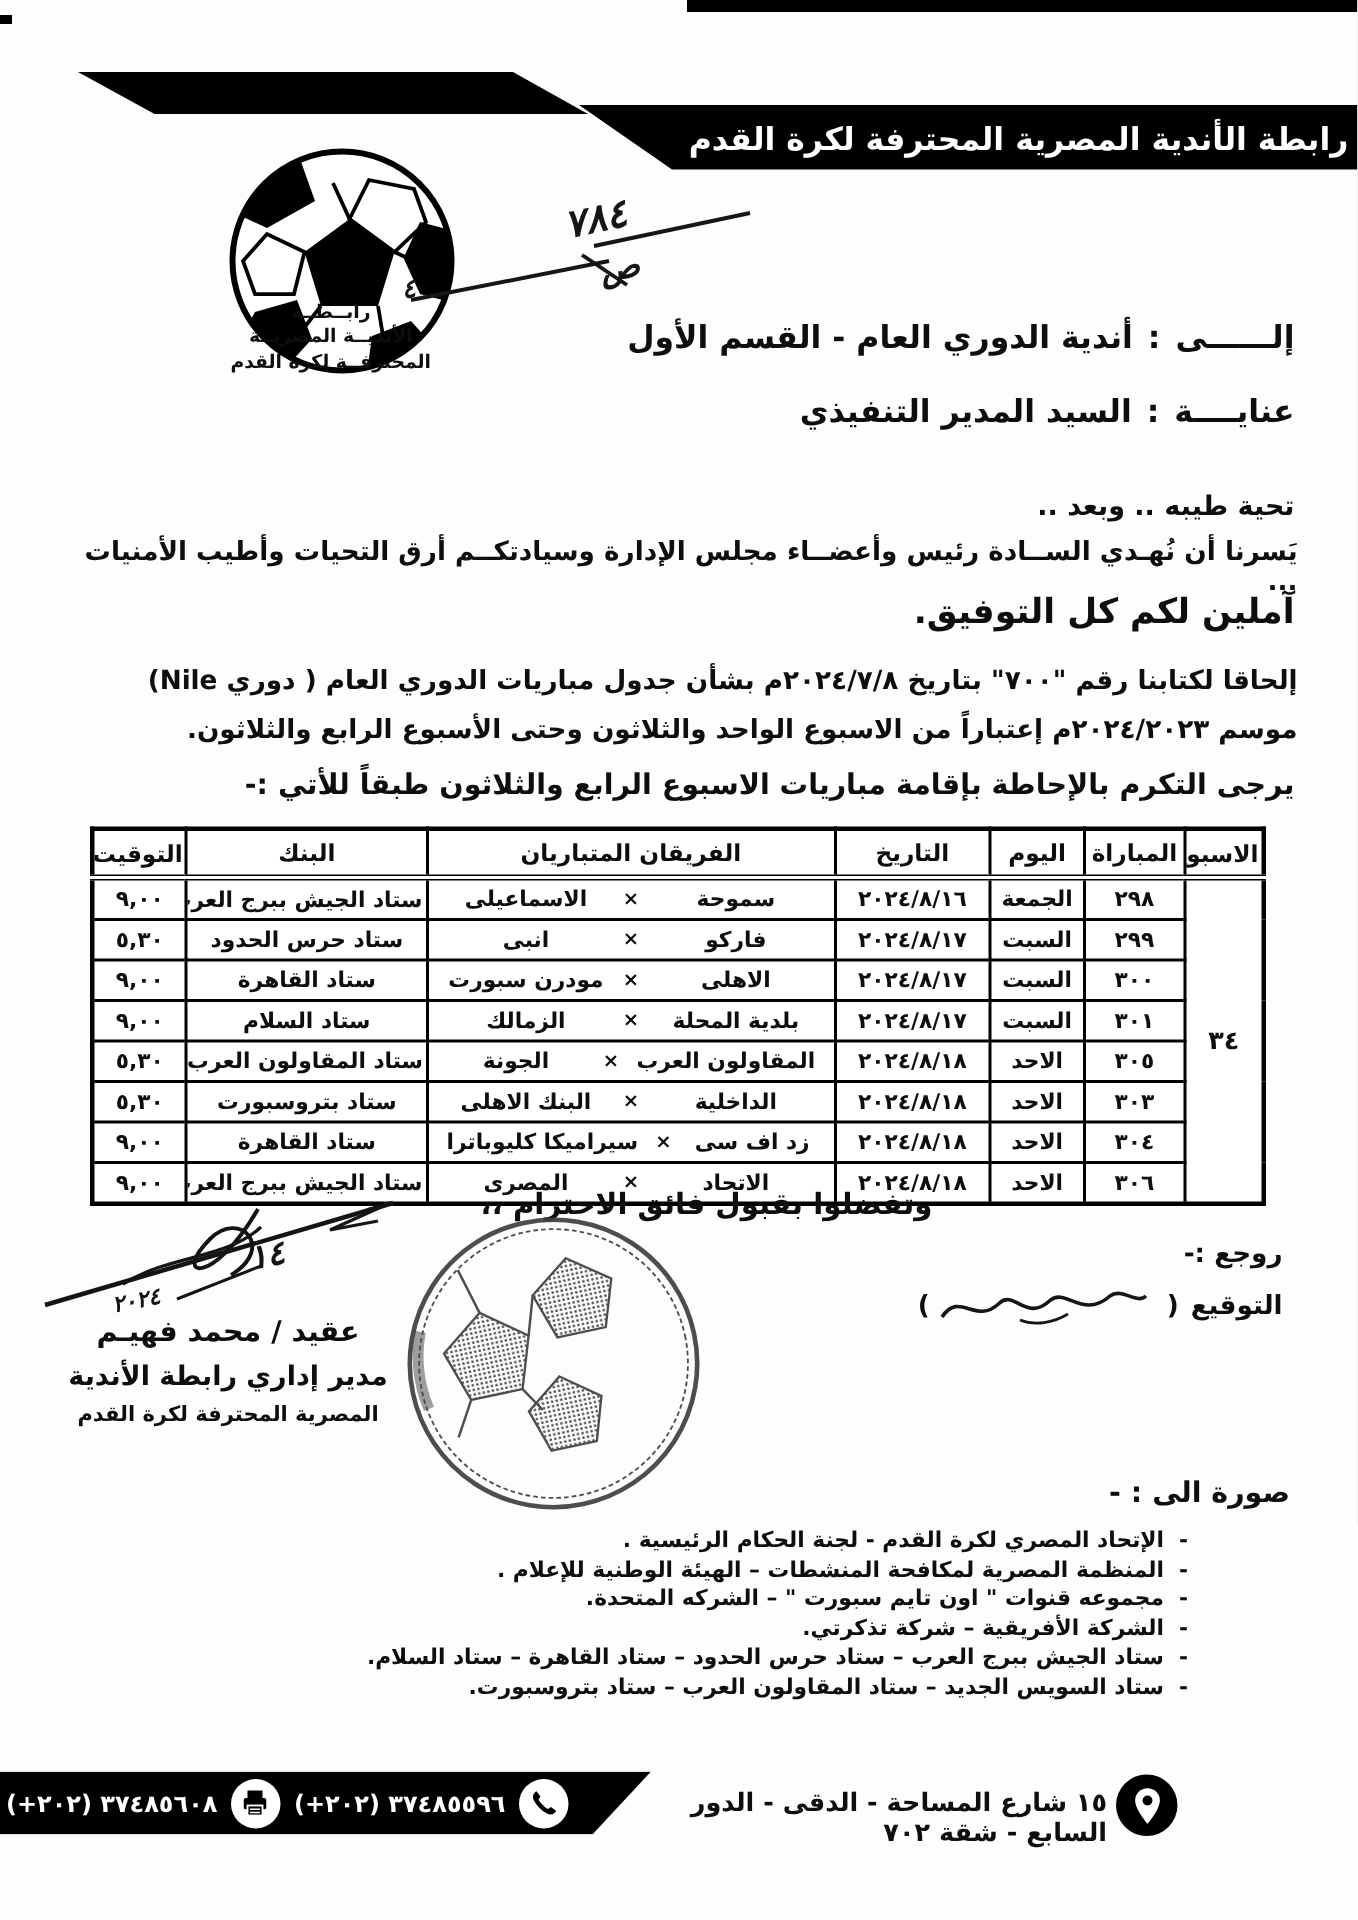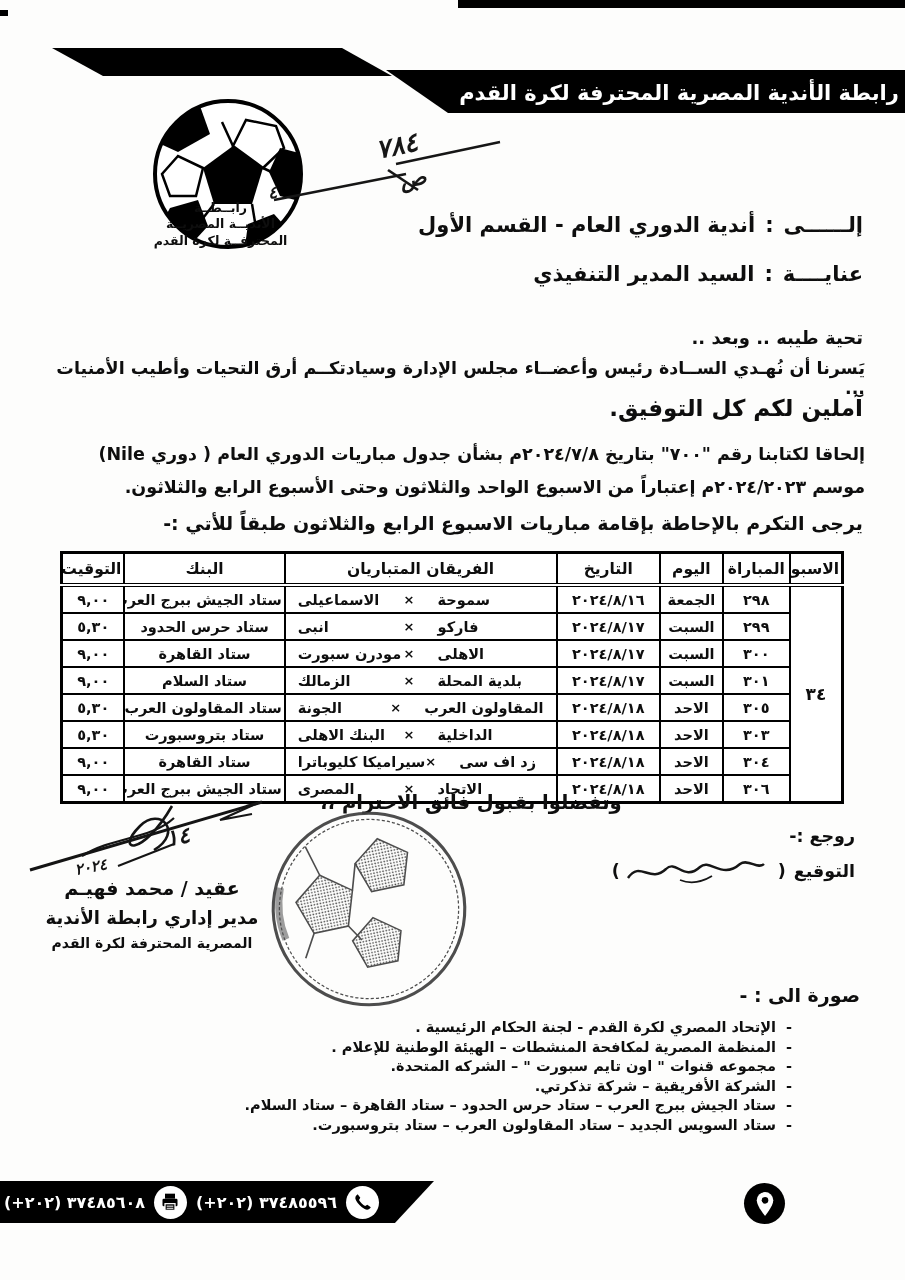--- a/index.html
+++ b/index.html
@@ -23,21 +23,21 @@
   .request{right:42px;top:512px;font-size:19px;}
   
   .tablewrap{left:60px;top:551px;}
   table.sched{border-collapse:collapse;table-layout:fixed;width:784px;border:3px solid #000;background:#fff;}
   .sched th,.sched td{border:2px solid #000;text-align:center;vertical-align:middle;
                       padding:0 2px;white-space:nowrap;overflow:hidden;font-weight:bold;}
   .sched thead th{height:29px;font-size:15.5px;border-bottom:4px double #000;}
   .sched tbody td{height:25px;font-size:14.5px;}
   .sched td.c-week{font-size:17px;}
   .vswrap{display:flex;align-items:center;justify-content:space-between;padding:0 10px;}
-  .vswrap span{flex:1;text-align:left;}
+  .vswrap span{flex:1;text-align:center;}
   .vswrap .vs{flex:0 0 34px;font-size:13px;}
   
   .closing{left:266px;top:791px;width:410px;text-align:center;font-size:19.5px;}
   .reviewed{right:50px;top:826px;font-size:17.5px;}
   .sigrow{right:50px;top:854px;font-size:17.5px;display:flex;align-items:center;}
   .sigrow .gap{display:inline-block;width:150px;position:relative;height:34px;}
   .sigrow .gap svg{position:absolute;top:0;right:0;}
   .signer{left:26px;top:877px;width:252px;text-align:center;}
   .signer .nm{font-size:19px;}
   .signer .t1{font-size:18px;margin-top:8px;}
@@ -372,14 +372,15 @@
       </svg>
     </span>
     <span class="footnum">(+٢٠٢) ٣٧٤٨٥٦٠٨</span>
   </div>
   <div class="abs pincirc">
     <svg width="22" height="26" viewBox="0 0 24 28">
       <path d="M12 1 a9 9 0 0 1 9 9 c0 6.5-9 17-9 17 s-9-10.5-9-17 a9 9 0 0 1 9-9 z" fill="#fff"></path>
       <circle cx="12" cy="10" r="3.6" fill="#000"></circle>
     </svg>
   </div>
+  <div class="abs address">١٥ شارع المساحة - الدقى - الدور السابع - شقة ٧٠٢</div>
 
 </div>
 
 </body></html>

